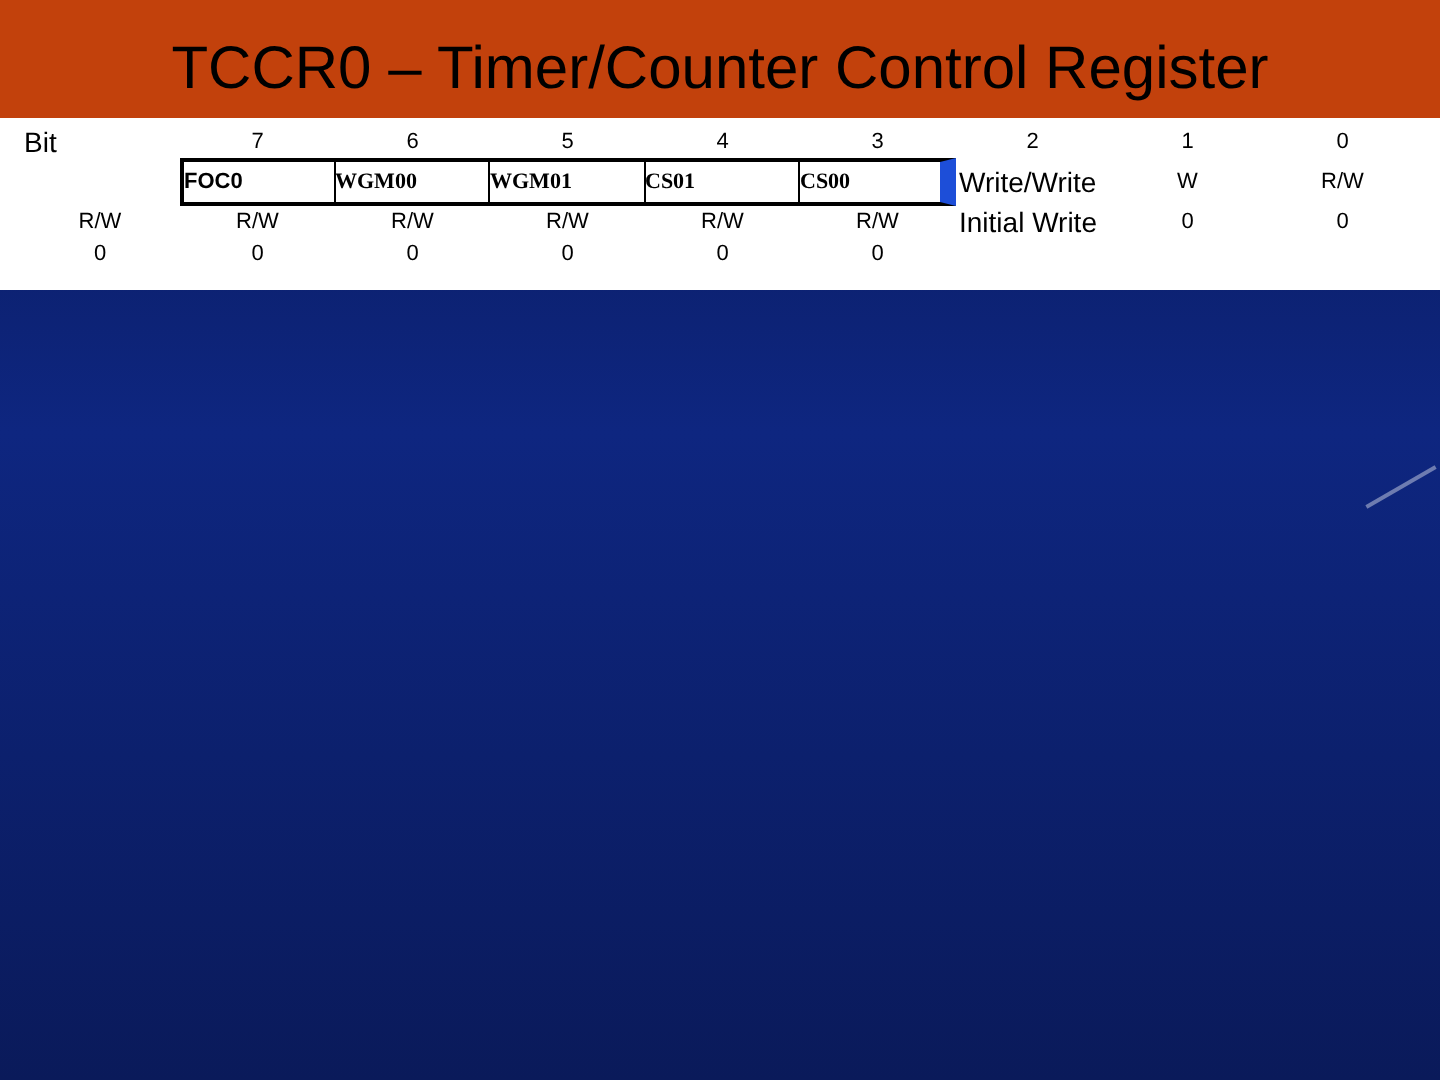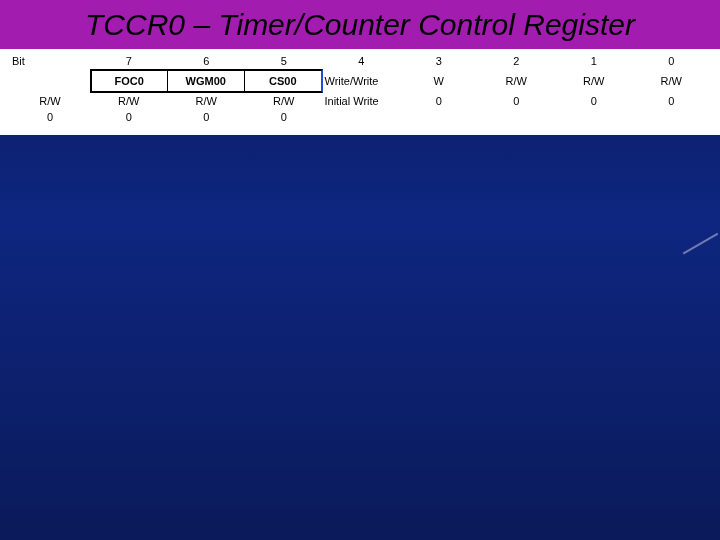--- a/index.html
+++ b/index.html
@@ -5,68 +5,68 @@
     * { margin: 0; padding: 0; box-sizing: border-box; }
     body {
       width: 720px;
       height: 540px;
       background: linear-gradient(to bottom, #0a1a5a 0%, #0e2680 40%, #0a1a5a 100%);
       font-family: Arial, Helvetica, sans-serif;
       overflow: hidden;
       position: relative;
     }
     .title-bar {
-      background: #a21caf;
-      padding: 8px 10px 6px 10px;
+      background: #c2410c;
+      padding: 18px 10px 6px 10px;
       text-align: center;
-      font-style: italic;
     }
     .title {
       font-size: 30px;
       font-weight: 400;
       color: #000;
       line-height: 1.15;
     }
     .diagram {
       background: #ffffff;
       margin: 0;
       padding: 4px 10px 10px 10px;
       display: grid;
       grid-template-columns: 80px repeat(8, 1fr);
       align-items: center;
       font-size: 11px;
       color: #000;
     }
     .row-label {
       text-align: left;
       padding-left: 2px;
-      font-size: 11px;
+      font-size: 14px;
     }
     .cell {
       text-align: center;
       padding: 2px 0;
     }
     .bit-cell {
       border: 1px solid #000;
       font-weight: bold;
       font-size: 11px;
       padding: 4px 0;
       background: #fff;
     }
     .bit-cell + .bit-cell {
       border-left: none;
+      font-family: Liberation Serif, serif;
     }
     .bit-row-left {
       border-left: 2px solid #000;
     }
     .bit-row-right {
-      border-right: 2px solid #1d4ed8;
+      border-right: 8px solid #1d4ed8;
     }
     .bit-top { border-top: 2px solid #000; }
-    .bit-bottom { border-bottom: 2px solid #000; text-align: center; }
+    .bit-bottom { border-bottom: 2px solid #000; }
     .corner-accent {
       position: absolute;
       bottom: 260px;
       right: -10px;
       width: 40px;
       height: 40px;
       border-top: 2px solid rgba(255,255,255,0.4);
       transform: rotate(-30deg);
     }
   </style>
@@ -85,20 +85,22 @@
   <div class="cell">5</div>
   <div class="cell">4</div>
   <div class="cell">3</div>
   <div class="cell">2</div>
   <div class="cell">1</div>
   <div class="cell">0</div>
 
   <div class="row-label"></div>
   <div class="bit-cell bit-top bit-bottom bit-row-left">FOC0</div>
   <div class="bit-cell bit-top bit-bottom">WGM00</div>
+  <div class="bit-cell bit-top bit-bottom">WGM01</div>
+  <div class="bit-cell bit-top bit-bottom">CS01</div>
   <div class="bit-cell bit-top bit-bottom bit-row-right">CS00</div>
 
   <div class="row-label">Write/Write</div>
   <div class="cell">W</div>
   <div class="cell">R/W</div>
   <div class="cell">R/W</div>
   <div class="cell">R/W</div>
   <div class="cell">R/W</div>
   <div class="cell">R/W</div>
   <div class="cell">R/W</div>

